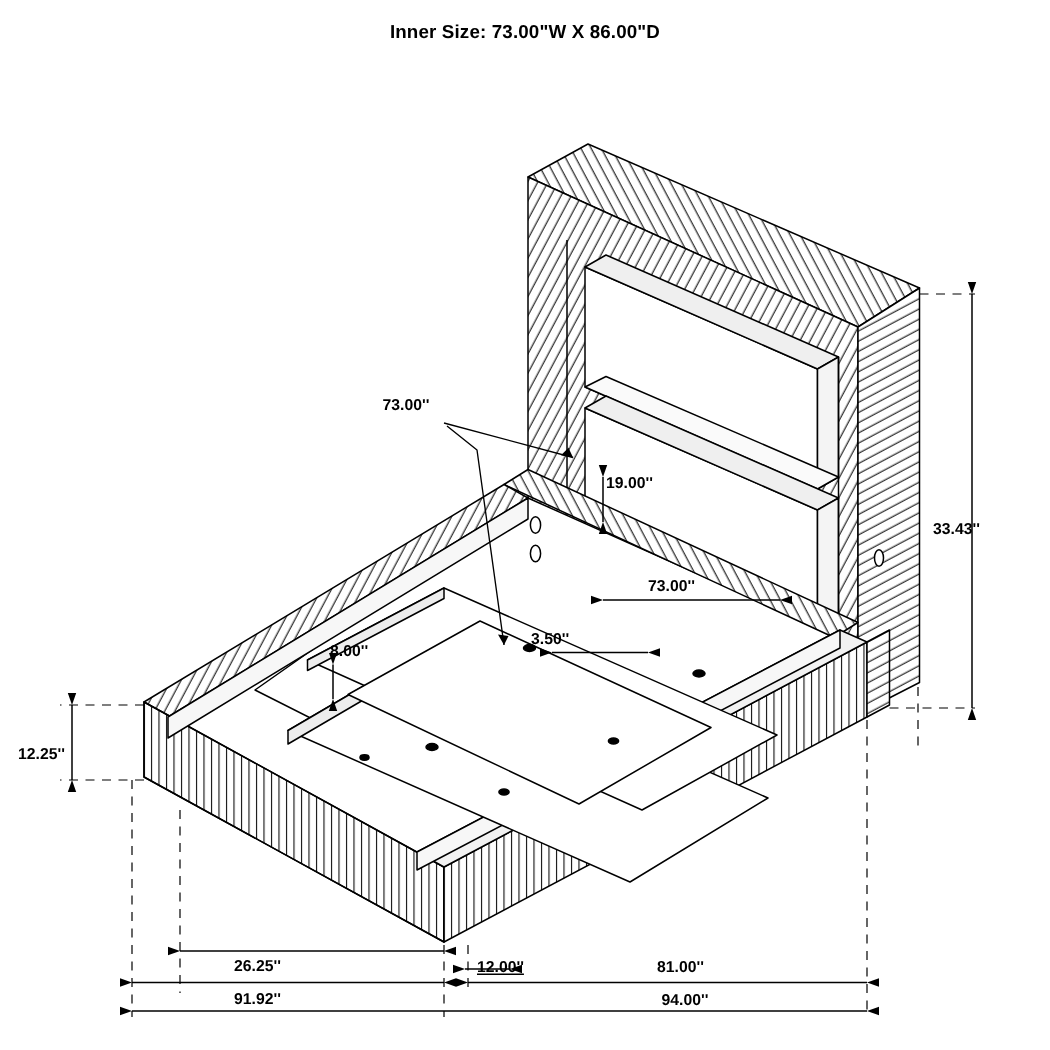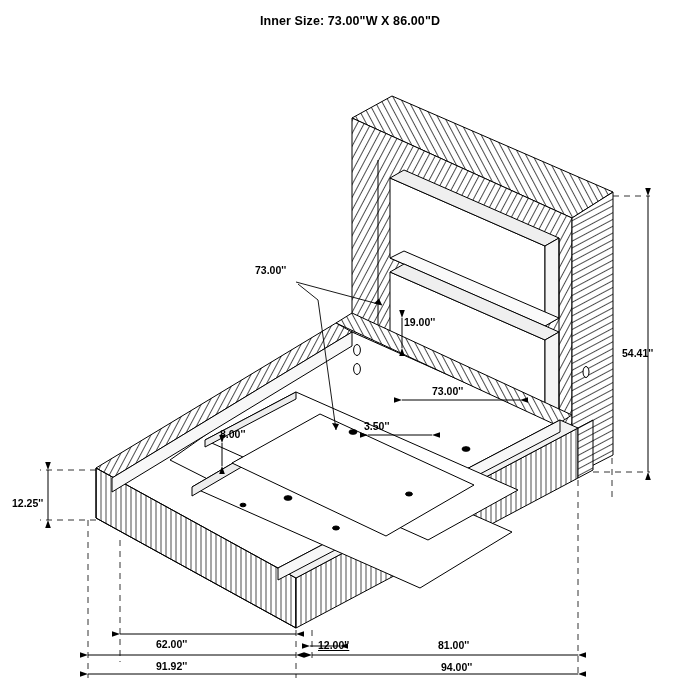--- a/index.html
+++ b/index.html
@@ -217,23 +217,23 @@
         <path d="M296,282 L382,305" fill="none"></path>
         <path d="M382,305 l-8,-1.5 l5,-5 z" fill="#000" stroke="none"></path>
       </g>
 
     </g>
   </svg>
 
   <div class="dimlabel" style="left:255px; top:264px;">73.00''</div>
   <div class="dimlabel" style="left:404px; top:316px;">19.00''</div>
   <div class="dimlabel" style="left:432px; top:385px;">73.00''</div>
-  <div class="dimlabel" style="left:364px; top:420px;text-align:center;">3.50''</div>
+  <div class="dimlabel" style="left:354px; top:420px;text-align:center;">3.50''</div>
   <div class="dimlabel" style="left:220px; top:428px;">8.00''</div>
-  <div class="dimlabel" style="left:622px; top:347px;">54.41''</div>
+  <div class="dimlabel" style="left:622px; top:347px;">33.43''</div>
   <div class="dimlabel" style="left:12px; top:497px;">12.25''</div>
-  <div class="dimlabel" style="left:156px; top:638px;">62.00''</div>
+  <div class="dimlabel" style="left:156px; top:638px;">26.25''</div>
   <div class="dimlabel" style="left:318px; top:639px;text-decoration:underline;">12.00''</div>
   <div class="dimlabel" style="left:404px; top:639px;padding-left:34px;">81.00''</div>
   <div class="dimlabel" style="left:156px; top:660px;">91.92''</div>
   <div class="dimlabel" style="left:404px; top:661px;padding-left:37px;">94.00''</div>
 
 </div>
 
 </body></html>

